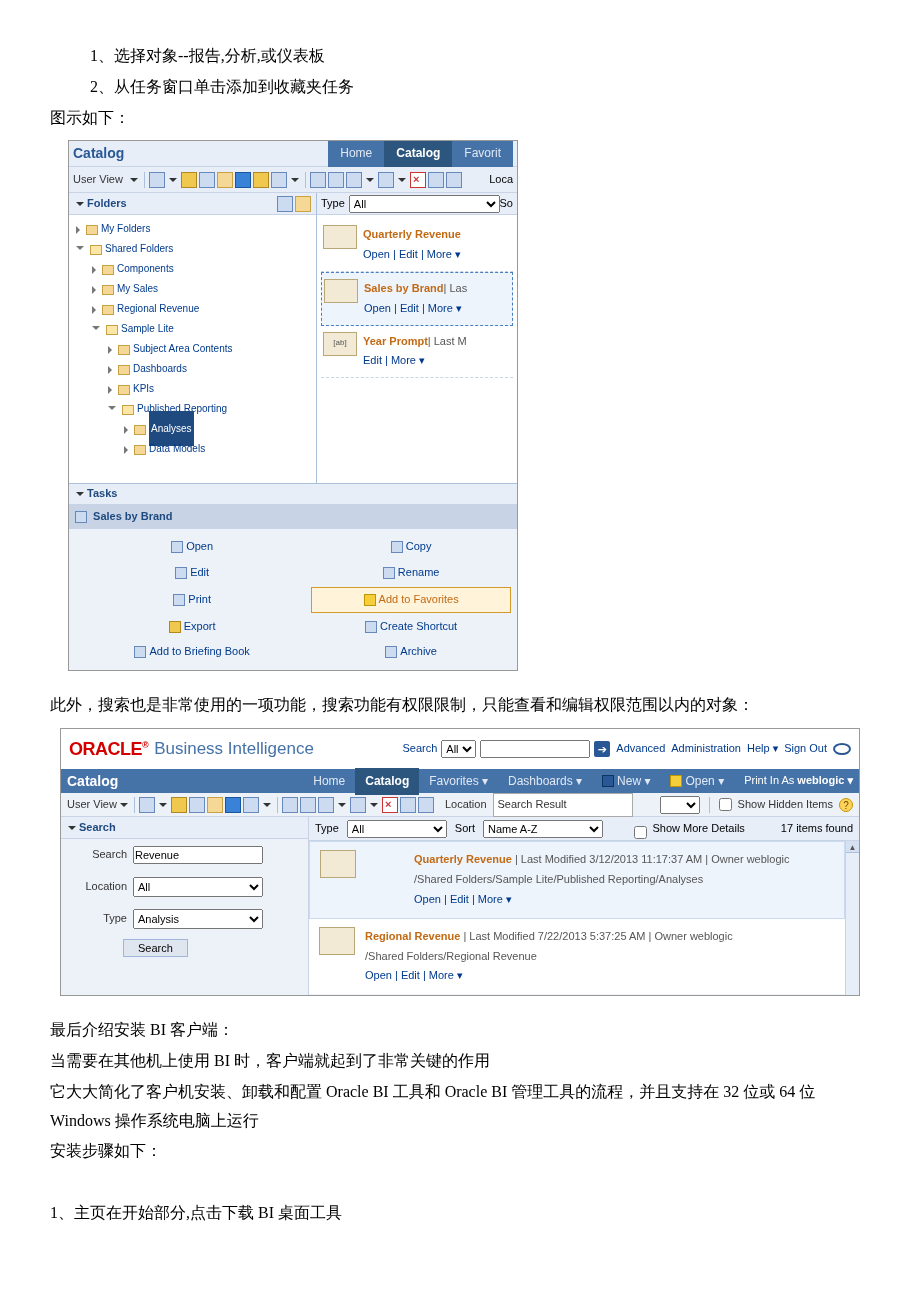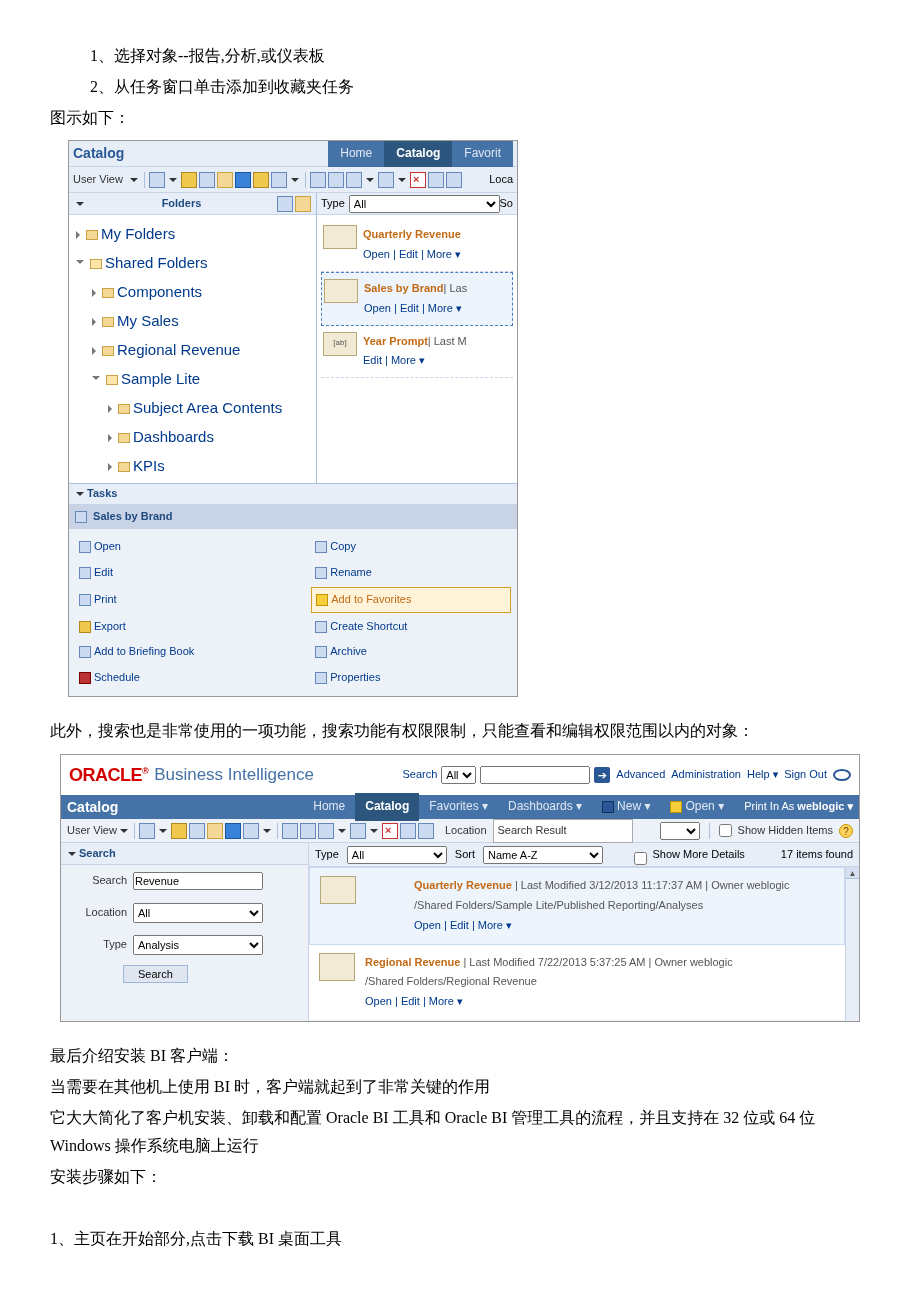--- a/index.html
+++ b/index.html
@@ -16,25 +16,25 @@
   .catalog-title { font-weight: bold; font-size: 14px; color: #2a5896; padding-right: 10px; }
   .userview { color: #333; padding-right: 4px; }
   .icon-sq { display: inline-block; width: 16px; height: 16px; background: #cddbf0; border: 1px solid #6688bb; margin: 0 1px; vertical-align: middle; }
   .icon-db { background: #f0c84e; border-color: #b08820; }
   .icon-blue { background: #3a82d8; border-color: #1857a0; }
   .icon-del { background: #fff; border-color: #c33; position:relative; }
   .icon-del::after { content: "×"; color:#c33; position:absolute; left:2px; top:-3px; font-weight:bold;}
   .icon-fold { background: #f5d896; border-color: #c9a244; }
   .divider { display:inline-block; width:1px; height:16px; background:#aac0db; margin:0 3px; vertical-align:middle;}
   .folders-head { display:flex; align-items:center; background:#e7eef8; height:22px; padding:0 4px; border-bottom:1px solid #c8d4e6;}
-  .folders-head .lbl { font-weight:bold; color:#1f4a80; flex:1;text-align:center;}
+  .folders-head .lbl { font-weight:bold; color:#1f4a80; flex:1;}
   .dropdown-arrow { display:inline-block; width:0; height:0; border-left:4px solid transparent; border-right:4px solid transparent; border-top:4px solid #333; margin:0 3px; vertical-align:middle;}
   .split2 { display:flex; }
   .tree-pane { width:248px; border-right:1px solid #aac0db; background:#fff; max-height:290px; overflow:hidden;}
-  .tree-area { padding:4px 4px 80px 4px; font-size:15px; color:#003a8c; }
+  .tree-area { padding:4px 4px 80px 4px; font-size:10px; color:#003a8c; }
   .tree-area .node { white-space:nowrap; padding:1px 0;}
   .tri { display:inline-block; width:0; height:0; border-top:4px solid transparent; border-bottom:4px solid transparent; border-left:4px solid #777; margin:0 3px; vertical-align:middle;}
   .tri.open { border-left:none; border-top:4px solid #777; border-left:4px solid transparent; border-right:4px solid transparent;}
   .fi { display:inline-block; width:12px; height:10px; background:#f5d896; border:1px solid #c9a244; margin:0 3px; vertical-align:middle;}
   .fi.open { background:#fce6a8;}
   .tree-area .sel { background:#1f4a80; color:#fff; padding:12px 2px;}
   .content-pane { flex:1; background:#fff; }
   .type-row { display:flex; align-items:center; height:22px; background:#e7eef8; border-bottom:1px solid #c8d4e6; padding:0 4px; font-size:11px;}
   .type-row select { font-size:11px; flex:1; margin-left:4px;}
   .list-pane { padding:4px; font-size:11px;}
@@ -42,21 +42,21 @@
   .item-row.sel { border:1px dashed #4a7fbf; background:#eef4fc;}
   .item-row .thumb { width:34px; height:24px; background:#f3ead6; border:1px solid #b8a877; margin-right:6px; display:flex; align-items:center; justify-content:center; font-size:8px; color:#555;}
   .item-row .info { flex:1;}
   .item-row .ttl { color:#c26a14; font-weight:bold; font-size:11px;}
   .item-row .actions { color:#003a8c; font-size:11px;}
   .tasks-head { display:flex; align-items:center; background:#e7eef8; height:22px; padding:0 4px; border-top:1px solid #aac0db; border-bottom:1px solid #c8d4e6;}
   .tasks-head .lbl { font-weight:bold; color:#1f4a80;}
   .task-context { background:#c8d4e6; padding:2px 6px; font-size:11px; color:#1f4a80; font-weight:bold;}
   .task-grid { background:#edf2f9; padding:4px; font-size:11px; color:#003a8c;}
   .task-grid table { width:100%;}
-  .task-grid td { padding:2px 4px;}
+  .task-grid td { padding:2px 4px;text-align:center;}
   .task-grid .fav { color:#c26a14;}
   .mini-icon { display:inline-block; width:12px; height:12px; background:#cddbf0; border:1px solid #6688bb; margin-right:3px; vertical-align:middle;}
   .mini-icon.star { background:#f5ce3a; border-color:#c19700;}
   .mini-icon.red { background:#b33; border-color:#700;}
   .mini-icon.yel { background:#f0c84e; border-color:#b08820;}
 
   
   .app2 { border:1px solid #999; width:800px; margin:8px 0 20px 10px; font-family: Tahoma, Arial, sans-serif; font-size:11px; background:#fff; }
   .app2-top { display:flex; align-items:center; background:#fff; padding:4px 8px;}
   .oracle-logo { color:#d40000; font-weight:bold; font-size:18px; letter-spacing:-0.5px; margin-right:6px;}
@@ -230,24 +230,20 @@
         <td style="border:1px solid #d49a2a; background:#fff4da;"><span class="mini-icon star"></span><span class="fav">Add to Favorites</span></td>
       </tr>
       <tr>
         <td><span class="mini-icon yel"></span><span>Export</span></td>
         <td><span class="mini-icon"></span><span>Create Shortcut</span></td>
       </tr>
       <tr>
         <td><span class="mini-icon"></span><span>Add to Briefing Book</span></td>
         <td><span class="mini-icon"></span><span>Archive</span></td>
       </tr>
-      <tr>
-        <td><span class="mini-icon red"></span><span>Schedule</span></td>
-        <td><span class="mini-icon"></span><span>Properties</span></td>
-      </tr>
     </tbody>
       </table>
   </div>
 </div>
 
 
 <p class="doc-text">此外，搜索也是非常使用的一项功能，搜索功能有权限限制，只能查看和编辑权限范围以内的对象：</p>
 
 
 <div class="app2">

